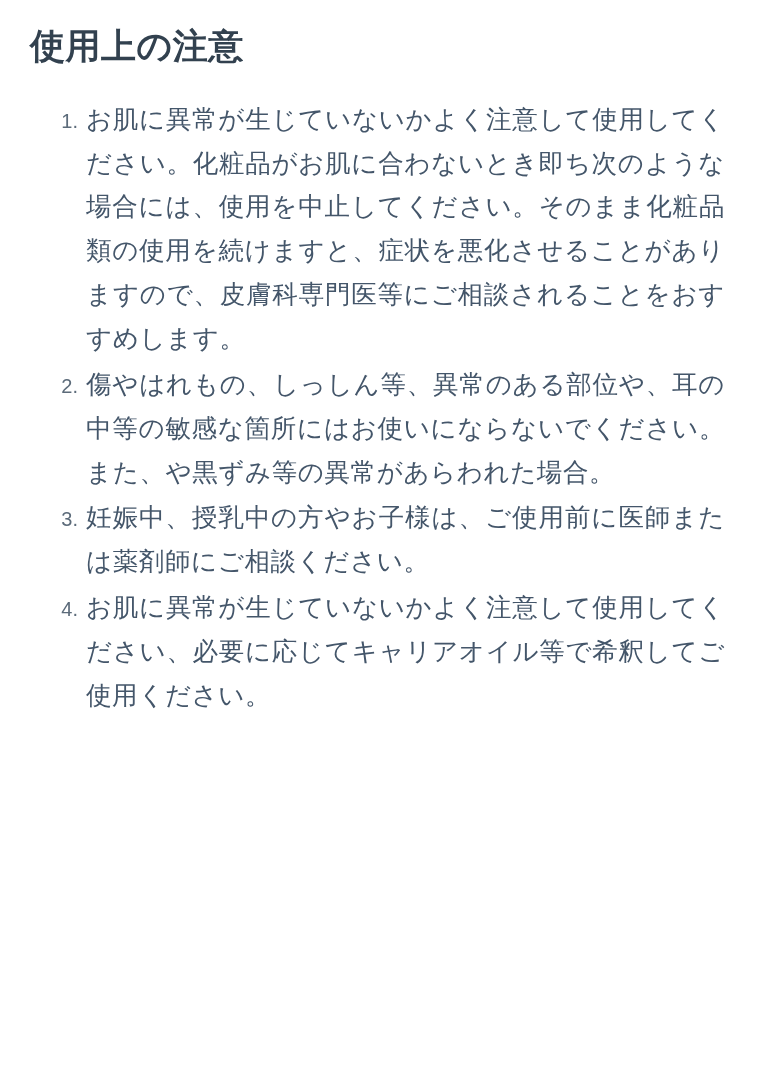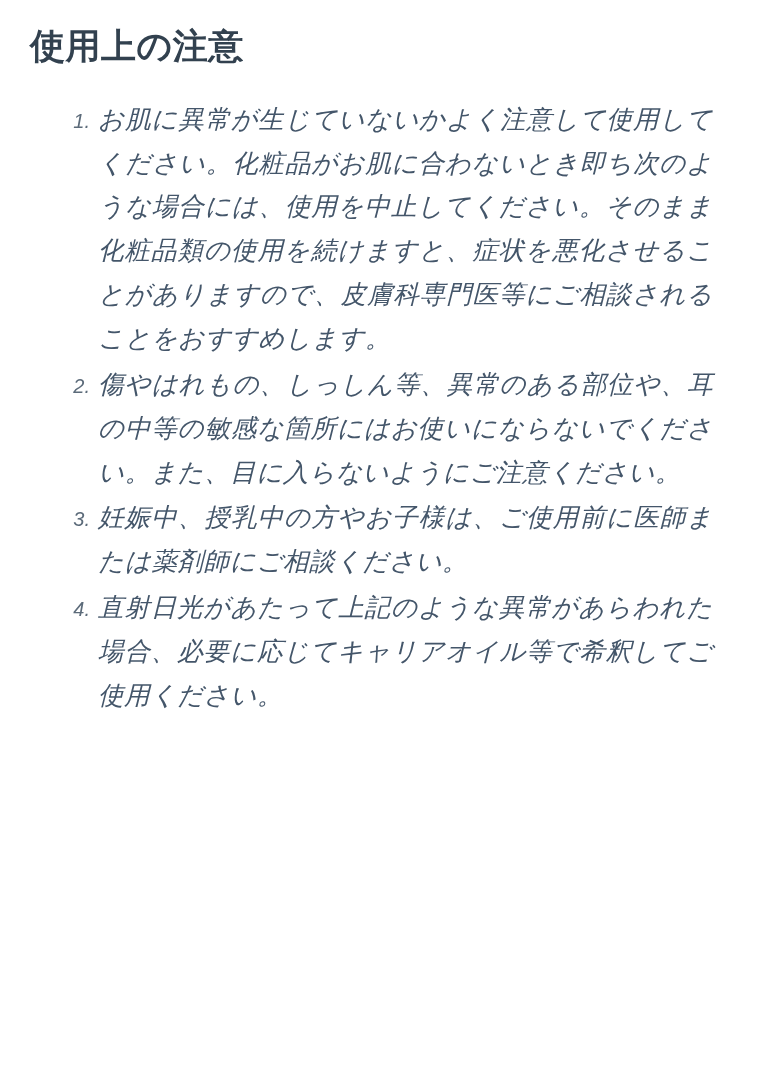--- a/index.html
+++ b/index.html
@@ -22,24 +22,23 @@
   .doc-title {
     font-size: 35px;
     line-height: 1.25;
     font-weight: bold;
     color: #32414f;
     letter-spacing: 0.5px;
     margin: 6px 0 30px 6px;
   }
   ol.notice-list {
     list-style: none;
-    margin: 12px;
+    margin: 0;
     padding: 0;
     counter-reset: notice;
-    font-style: italic;
   }
   ol.notice-list > li {
     counter-increment: notice;
     position: relative;
     padding-left: 62px;
     margin-bottom: 2px;
     font-size: 25.5px;
     line-height: 1.72;
     color: #44566a;
     letter-spacing: 0.6px;
@@ -72,22 +71,22 @@
 <body>
 
 <div class="page">
   <h1 class="doc-title">使用上の注意</h1>
 
   <ol class="notice-list">
     <li>
       <span class="para">お肌に異常が生じていないかよく注意して使用してください。化粧品がお肌に合わないとき即ち次のような場合には、使用を中止してください。そのまま化粧品類の使用を続けますと、症状を悪化させることがありますので、皮膚科専門医等にご相談されることをおすすめします。</span>
     </li>
     <li>
-      <span class="para">傷やはれもの、しっしん等、異常のある部位や、耳の中等の敏感な箇所にはお使いにならないでください。また、目に入らないようにご注意ください。</span>
+      <span class="para">傷やはれもの、しっしん等、異常のある部位や、耳の中等の敏感な箇所にはお使いにならないでください。また、や黒ずみ等の異常があらわれた場合。</span>
     </li>
     <li>
       <span class="para">妊娠中、授乳中の方やお子様は、ご使用前に医師または薬剤師にご相談ください。</span>
     </li>
     <li>
-      <span class="para">直射日光があたって上記のような異常があらわれた場合、必要に応じてキャリアオイル等で希釈してご使用ください。</span>
+      <span class="para">お肌に異常が生じていないかよく注意して使用してください、必要に応じてキャリアオイル等で希釈してご使用ください。</span>
     </li>
   </ol>
 </div>
 
 </body></html>

